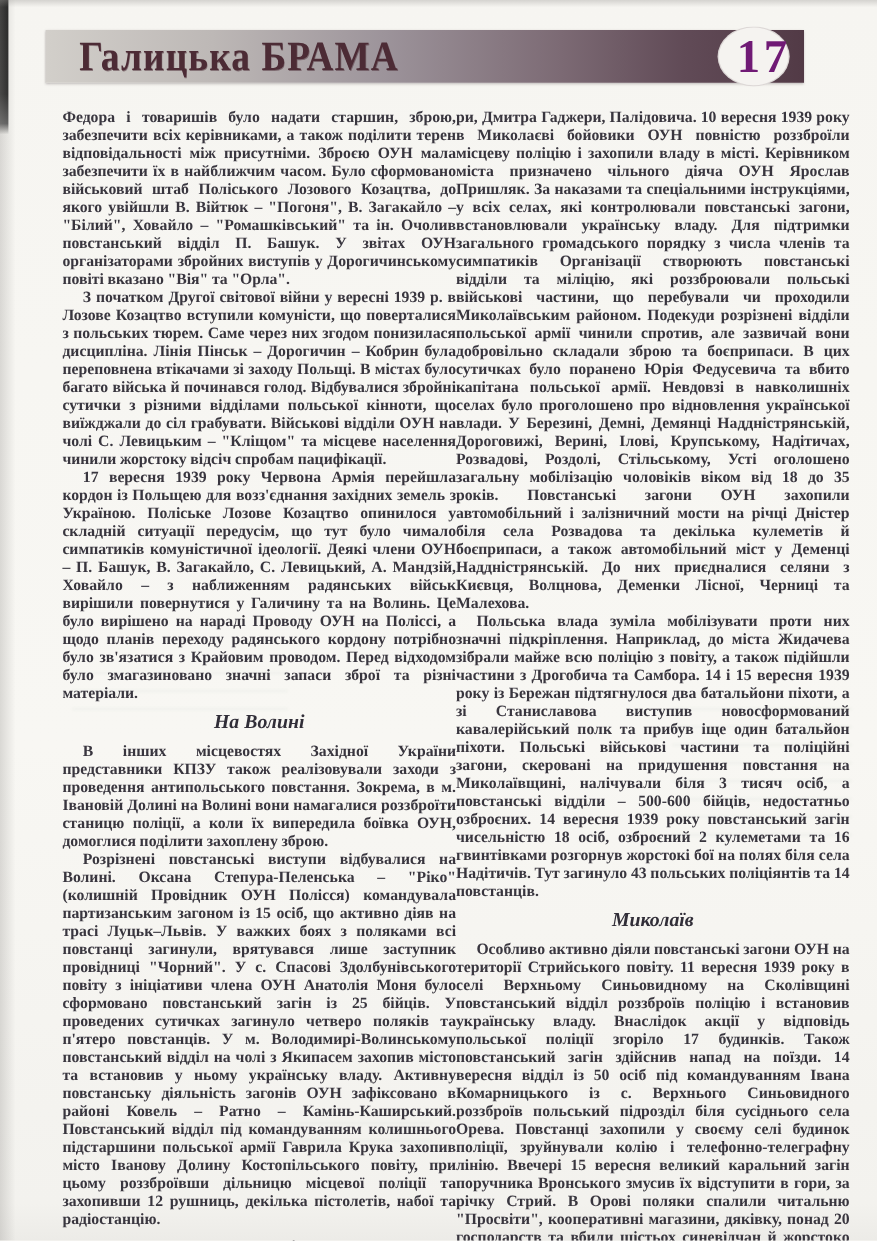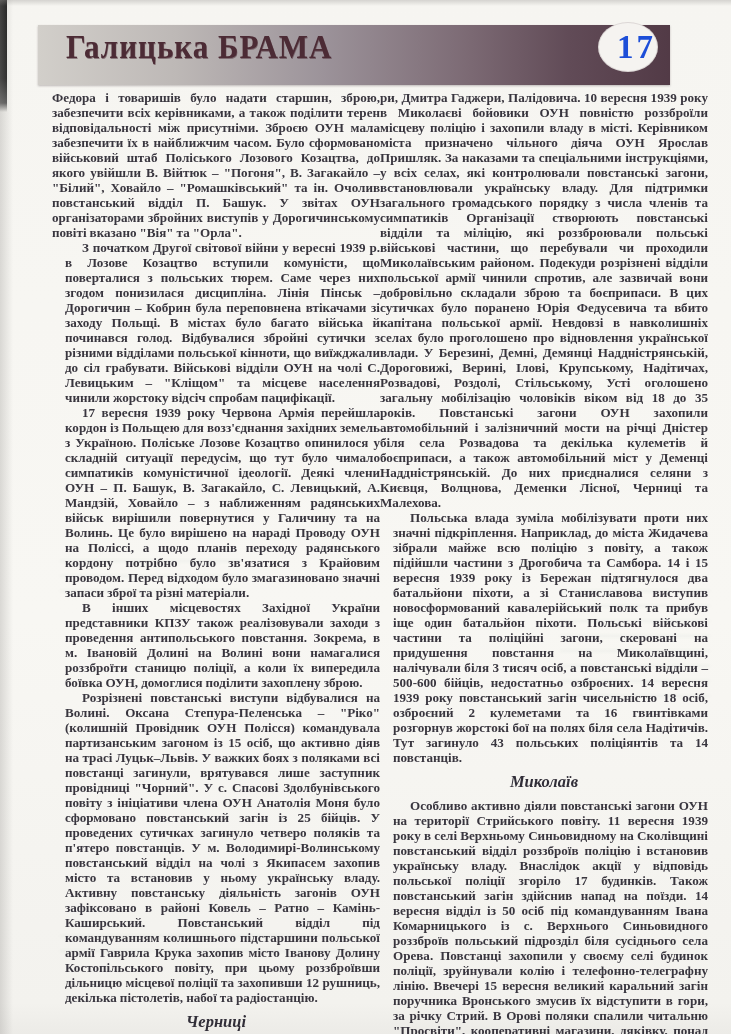--- a/index.html
+++ b/index.html
@@ -31,21 +31,21 @@
     position: absolute; opacity: 0.10; filter: blur(1.5px); pointer-events: none;
     background: repeating-linear-gradient(180deg,
       rgba(90,130,100,0.55) 0 2px, transparent 2px 15px);
   }
   .bleed.b1 { left: 60px;  top: 560px; width: 180px; height: 32px; }
   .bleed.b2 { left: 60px;  top: 935px; width: 300px; height: 18px; }
   .bleed.b3 { left: 560px; top: 590px; width: 150px; height: 120px; }
 
   
   .masthead {
-    position: absolute; left: 38px; top: 25px; width: 632px; height: 60px;
+    position: absolute; left: 38px; top: 25px; width: 632px; height: 44px;
     background: linear-gradient(90deg,
       #d2cfca 0%, #bdb8b6 22%, #9c939a 45%, #7c6a74 68%, #614b57 84%, #523a46 100%);
     box-shadow: 0 1px 2px rgba(80,70,75,0.35);
   }
   .masthead-title {
     position: absolute; left: 28px; top: 4px;
     font-family: "Liberation Serif", serif;
     font-weight: bold;
     font-size: 31px; line-height: 36px;
     color: #4c2b35;
@@ -57,41 +57,41 @@
   }
   .page-number-circle {
     position: absolute; right: 12px; top: -3px;
     width: 60px; height: 50px; border-radius: 50%;
     background: #f5f3f0;
     display: flex; align-items: center; justify-content: center;
     box-shadow: inset 0 0 0 1px rgba(82,58,70,0.15);
   }
   .page-number {
     font-family: "Liberation Serif", serif;
-    font-weight: bold; font-size: 33px; letter-spacing: 3px;
-    color: #1d4ed8;
+    font-weight: bold; font-size: 39px; letter-spacing: 3px;
+    color: #701a75;
     transform: translateX(2px);
     margin-left: 13px;
   }
 
   
   .col {
     position: absolute; top: 90px; width: 328px;
     color: #39363f;
   }
   .col-left  { left: 52px; }
   .col-right { left: 380px; }
   .para {
     margin: 0;
     font-size: 13.1px; line-height: 15px;
     text-align: justify;
     word-spacing: -0.2px;
     font-weight: bold;
   }
-  .para.indent { text-indent: 17px; margin-left: 13px; }
+  .para.indent { text-indent: 17px; }
   .section-heading {
     margin: 8px 0 7px;
     text-align: center;
     font-style: italic; font-weight: bold;
     font-size: 16.5px; line-height: 18px;
     color: #312e38;
   }
 </style>
 </head>
 <body>
@@ -110,20 +110,21 @@
     <div class="masthead-title">Галицька БРАМА</div>
     <div class="page-number-circle">
       <span class="page-number">17</span>
     </div>
   </div>
 
   <div class="col col-left">
       <p class="para">Федора і товаришів було надати старшин, зброю, забезпечити всіх керівниками, а також поділити терен відповідальності між присутніми. Зброєю ОУН мала забезпечити їх в найближчим часом. Було сформовано військовий штаб Поліського Лозового Козацтва, до якого увійшли В. Війтюк – "Погоня", В. Загакайло – "Білий", Ховайло – "Ромашківський" та ін. Очолив повстанський відділ П. Башук. У звітах ОУН організаторами збройних виступів у Дорогичинському повіті вказано "Вія" та "Орла".</p>
       <p class="para indent">З початком Другої світової війни у вересні 1939 р. в Лозове Козацтво вступили комуністи, що поверталися з польських тюрем. Саме через них згодом понизилася дисципліна. Лінія Пінськ – Дорогичин – Кобрин була переповнена втікачами зі заходу Польщі. В містах було багато війська й починався голод. Відбувалися збройні сутички з різними відділами польської кінноти, що виїжджали до сіл грабувати. Військові відділи ОУН на чолі С. Левицьким – "Кліщом" та місцеве населення чинили жорстоку відсіч спробам пацифікації.</p>
       <p class="para indent">17 вересня 1939 року Червона Армія перейшла кордон із Польщею для возз'єднання західних земель з Україною. Поліське Лозове Козацтво опинилося у складній ситуації передусім, що тут було чимало симпатиків комуністичної ідеології. Деякі члени ОУН – П. Башук, В. Загакайло, С. Левицький, А. Мандзій, Ховайло – з наближенням радянських військ вирішили повернутися у Галичину та на Волинь. Це було вирішено на нараді Проводу ОУН на Поліссі, а щодо планів переходу радянського кордону потрібно було зв'язатися з Крайовим проводом. Перед відходом було змагазиновано значні запаси зброї та різні матеріали.</p>
+      <h3 class="section-heading">На Волині</h3>
       <p class="para indent">В інших місцевостях Західної України представники КПЗУ також реалізовували заходи з проведення антипольського повстання. Зокрема, в м. Івановій Долині на Волині вони намагалися роззброїти станицю поліції, а коли їх випередила боївка ОУН, домоглися поділити захоплену зброю.</p>
       <p class="para indent">Розрізнені повстанські виступи відбувалися на Волині. Оксана Степура-Пеленська – "Ріко" (колишній Провідник ОУН Полісся) командувала партизанським загоном із 15 осіб, що активно діяв на трасі Луцьк–Львів. У важких боях з поляками всі повстанці загинули, врятувався лише заступник провідниці "Чорний". У с. Спасові Здолбунівського повіту з ініціативи члена ОУН Анатолія Моня було сформовано повстанський загін із 25 бійців. У проведених сутичках загинуло четверо поляків та п'ятеро повстанців. У м. Володимирі-Волинському повстанський відділ на чолі з Якипасем захопив місто та встановив у ньому українську владу. Активну повстанську діяльність загонів ОУН зафіксовано в районі Ковель – Ратно – Камінь-Каширський. Повстанський відділ під командуванням колишнього підстаршини польської армії Гаврила Крука захопив місто Іванову Долину Костопільського повіту, при цьому роззброївши дільницю місцевої поліції та захопивши 12 рушниць, декілька пістолетів, набої та радіостанцію.</p>
       <h3 class="section-heading">Черниці</h3>
       <p class="para indent">Одним з центрів повстанської боротьби в Західній Україні стала Миколаївщина під керівництвом Василя Дему-</p>
     </div>
 
   <div class="col col-right">
       <p class="para">ри, Дмитра Гаджери, Палідовича. 10 вересня 1939 року в Миколаєві бойовики ОУН повністю роззброїли місцеву поліцію і захопили владу в місті. Керівником міста призначено чільного діяча ОУН Ярослав Пришляк. За наказами та спеціальними інструкціями, у всіх селах, які контролювали повстанські загони, встановлювали українську владу. Для підтримки загального громадського порядку з числа членів та симпатиків Організації створюють повстанські відділи та міліцію, які роззброювали польські військові частини, що перебували чи проходили Миколаївським районом. Подекуди розрізнені відділи польської армії чинили спротив, але зазвичай вони добровільно складали зброю та боєприпаси. В цих сутичках було поранено Юрія Федусевича та вбито капітана польської армії. Невдовзі в навколишніх селах було проголошено про відновлення української влади. У Березині, Демні, Демянці Наддністрянській, Дороговижі, Верині, Ілові, Крупському, Надітичах, Розвадові, Роздолі, Стільському, Усті оголошено загальну мобілізацію чоловіків віком від 18 до 35 років. Повстанські загони ОУН захопили автомобільний і залізничний мости на річці Дністер біля села Розвадова та декілька кулеметів й боєприпаси, а також автомобільний міст у Деменці Наддністрянській. До них приєдналися селяни з Києвця, Волцнова, Деменки Лісної, Черниці та Малехова.</p>
       <p class="para indent">Польська влада зуміла мобілізувати проти них значні підкріплення. Наприклад, до міста Жидачева зібрали майже всю поліцію з повіту, а також підійшли частини з Дрогобича та Самбора. 14 і 15 вересня 1939 року із Бережан підтягнулося два батальйони піхоти, а зі Станиславова виступив новосформований кавалерійський полк та прибув іще один батальйон піхоти. Польські військові частини та поліційні загони, скеровані на придушення повстання на Миколаївщині, налічували біля 3 тисяч осіб, а повстанські відділи – 500-600 бійців, недостатньо озброєних. 14 вересня 1939 року повстанський загін чисельністю 18 осіб, озброєний 2 кулеметами та 16 гвинтівками розгорнув жорстокі бої на полях біля села Надітичів. Тут загинуло 43 польських поліціянтів та 14 повстанців.</p>
       <h3 class="section-heading">Миколаїв</h3>

